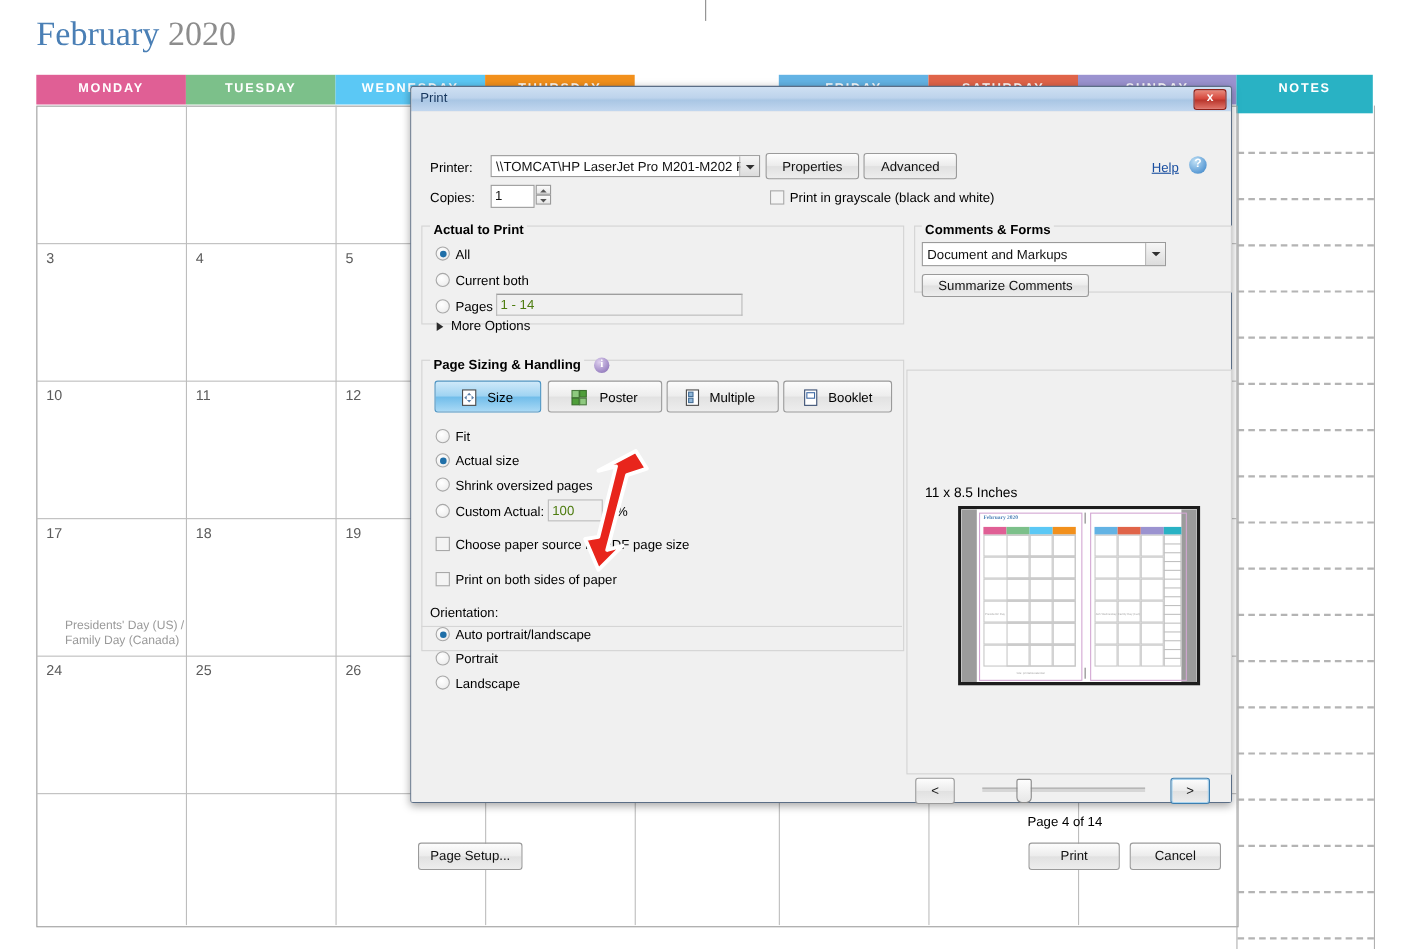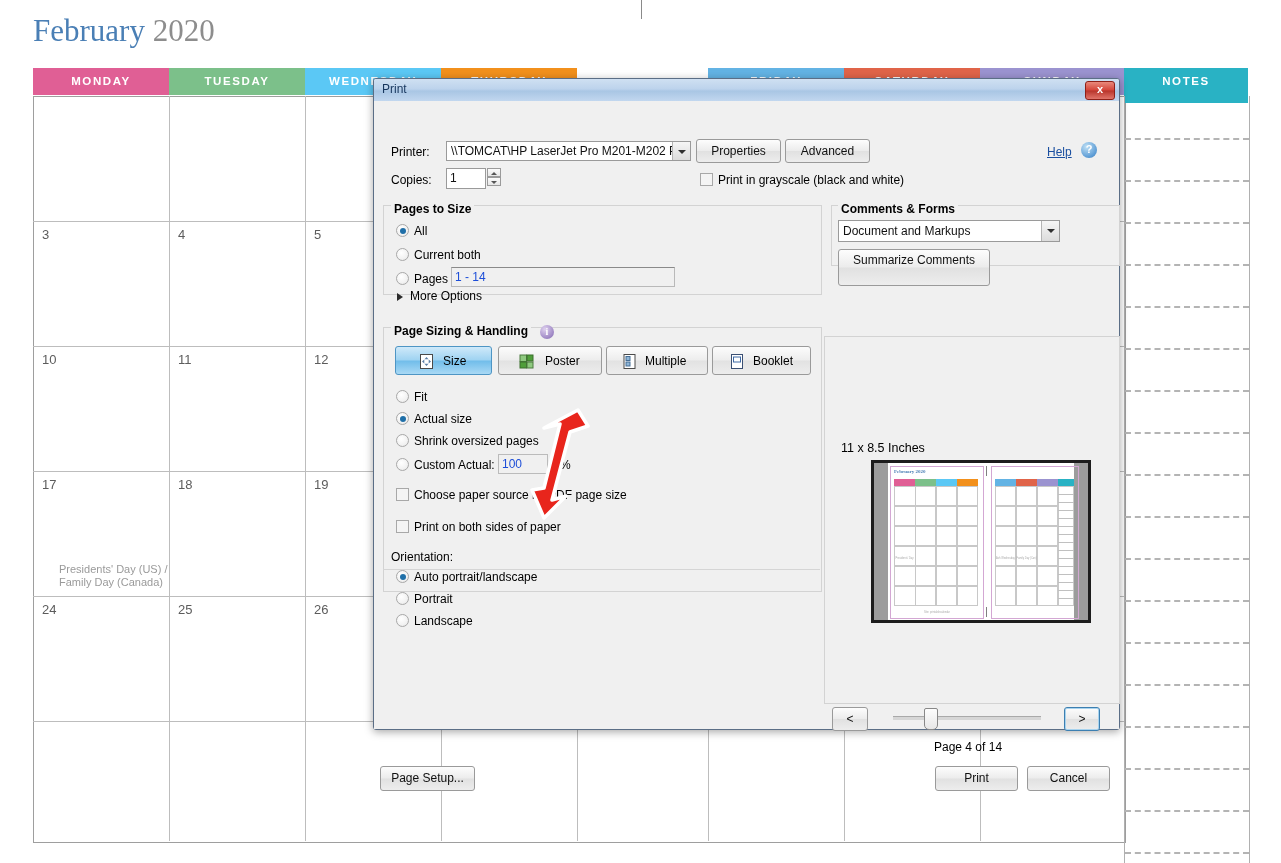--- a/index.html
+++ b/index.html
@@ -103,21 +103,21 @@
     background: linear-gradient(to bottom,#fdfdfd 0%,#ececec 48%,#e1e1e1 52%,#ededed 100%);
     border:1px solid #9a9a9a; border-radius:3px;
     font-size:12px; text-align:center; color:#111; cursor:pointer;
   }
   .btn.focus { border:1px solid #3c7fb1; box-shadow: 0 0 0 1px #a8d3ee inset; }
 
   .txtinput {
     position:absolute; background:#fff; border:1px solid #9a9a9a;
     box-sizing:border-box; font-size:12px; padding-left:3px; color:#111;
   }
-  .txtinput.placeholder { color:#1d4ed8; }
+  .txtinput.placeholder { color:#4d7c0f; }
   .txtinput.flat { border-color:#b9b9b9; border-top-color:#8a8a8a; }
 
   .spinner { position:absolute; width:14px; }
   .spinner div {
     height:9px; box-sizing:border-box;
     background: linear-gradient(to bottom,#fbfbfb,#e6e6e6);
     border:1px solid #9a9a9a; position:relative;
   }
   .spinner .up:after {
     content:""; position:absolute; left:3px; top:3px;
@@ -318,21 +318,21 @@
       <div class="lbl" style="left:17px; top:72px;">Copies:</div>
       <div class="txtinput" style="left:72px; top:67px; width:40px; height:21px; line-height:19px;">1</div>
       <div class="spinner" style="left:113px; top:67px;">
         <div class="up"></div>
         <div class="dn"></div>
       </div>
       <div class="check" style="left:326px; top:72px;"></div>
       <div class="lbl" style="left:344px; top:72px;">Print in grayscale (black and white)</div>
 
       <div class="groupbox" style="left:9px; top:104px; width:437px; height:88px;"></div>
-      <div class="lbl bold" style="left:17px; top:101px; background:#f0f0f0; padding:0 3px;">Pages to Size</div>
+      <div class="lbl bold" style="left:17px; top:101px; background:#f0f0f0; padding:0 3px;">Actual to Print</div>
 
       <div class="radio on" style="left:22px; top:123px;"></div>
       <div class="lbl" style="left:40px; top:123px;">All</div>
 
       <div class="radio" style="left:22px; top:147px;"></div>
       <div class="lbl" style="left:40px; top:147px;">Current both</div>
 
       <div class="radio" style="left:22px; top:171px;"></div>
       <div class="lbl" style="left:40px; top:171px;">Pages</div>
       <div class="txtinput flat placeholder" style="left:77px; top:166px; width:224px; height:20px; line-height:18px; background:#f0f0f0;">1 - 14</div>
@@ -407,21 +407,21 @@
       <div class="lbl" style="left:40px; top:491px;">Portrait</div>
       <div class="radio" style="left:22px; top:513px;"></div>
       <div class="lbl" style="left:40px; top:513px;">Landscape</div>
 
       <div class="groupbox" style="left:457px; top:104px; width:287px; height:59px; border-color:#d3d3d3;"></div>
       <div class="lbl bold" style="left:464px; top:101px; background:#f0f0f0; padding:0 3px;">Comments &amp; Forms</div>
       <div class="combo" style="left:464px; top:119px; width:222px; height:22px; line-height:21px;">
         <span>Document and Markups</span>
         <span class="arrowbox" style="height:20px;"></span>
       </div>
-      <div class="btn" style="left:464px; top:148px; width:152px; height:37px; line-height:21px;">Summarize Comments</div>
+      <div class="btn" style="left:464px; top:148px; width:152px; height:21px; line-height:21px;">Summarize Comments</div>
 
       <div class="lbl" style="left:460px; top:244px;">Document: 11.7 x 8.3in</div>
       <div class="previewpane" style="left:450px; top:235px; width:294px; height:366px;"></div>
       <div class="lbl" style="left:467px; top:340px; font-size:12.5px;">11 x 8.5 Inches</div>
 
       <div class="sheet" style="left:497px; top:359px; width:220px; height:163px;">
         <div class="sheet-inner">
           <div class="sheet-gray" style="left:0;"></div>
           <div class="sheet-gray" style="right:0;"></div>
 

